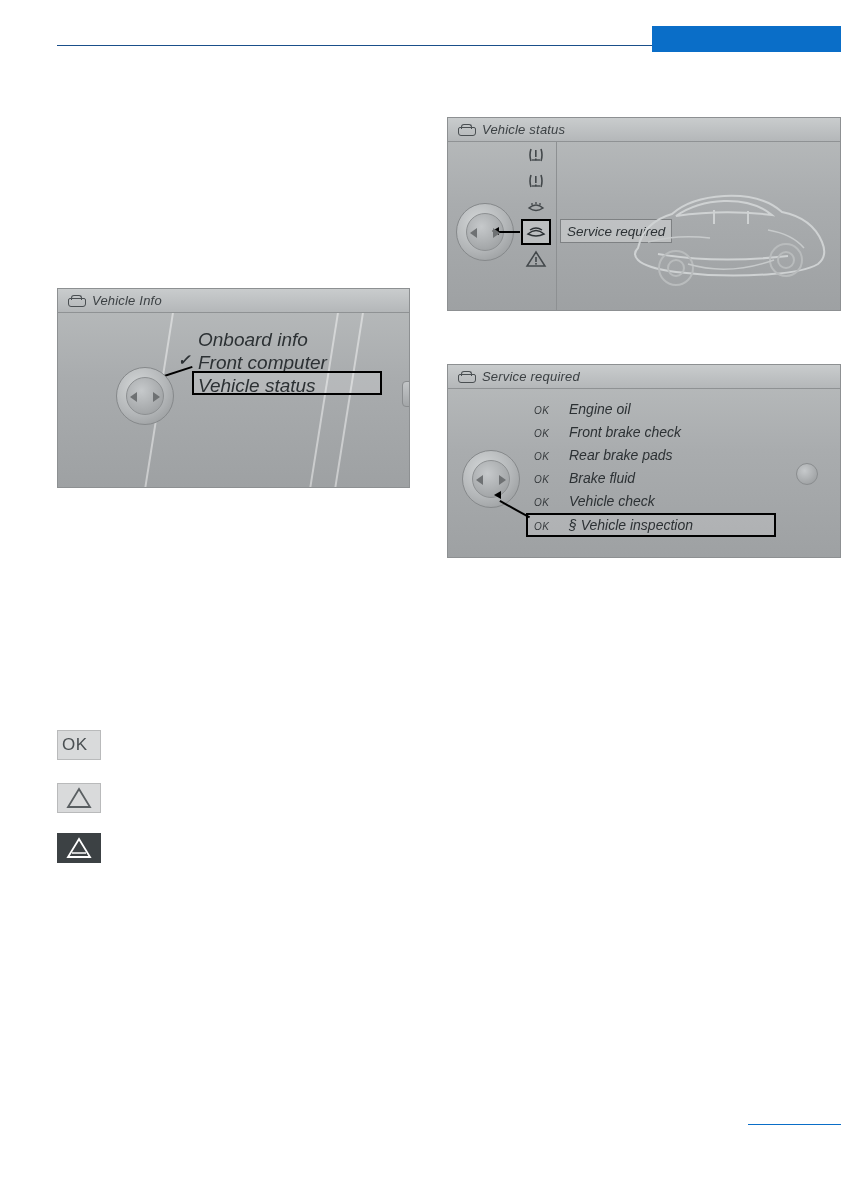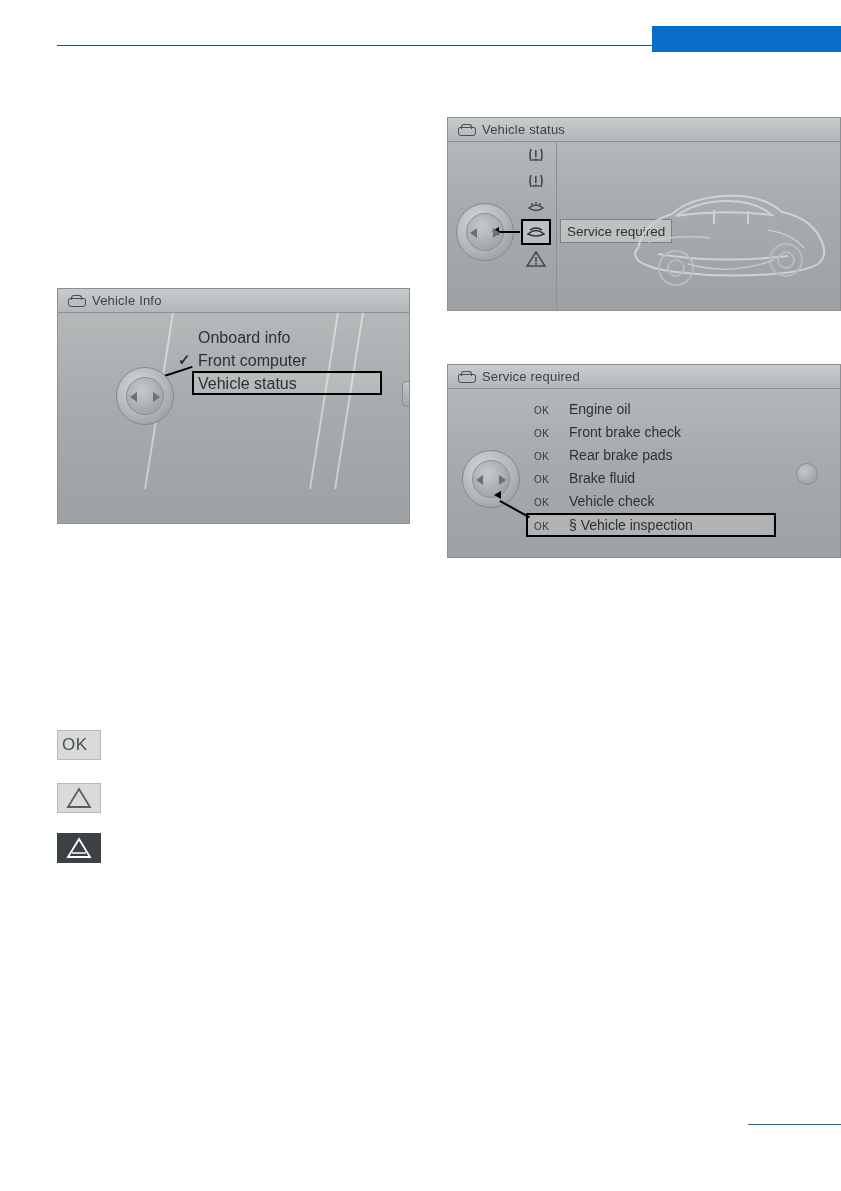--- a/index.html
+++ b/index.html
@@ -33,20 +33,21 @@
     background: #0a6ec8;
   }
 
   
   .idrive {
     position: absolute;
     background: linear-gradient(180deg, #b9bcbd 0%, #a9acae 45%, #9ea1a3 100%);
     border: 1px solid #8d9092;
     box-sizing: border-box;
     overflow: hidden;
+    font-style: italic;
   }
   .idrive .titlebar {
     position: absolute;
     left: 0; top: 0; right: 0;
     height: 24px;
     background: linear-gradient(180deg, #c9cccd 0%, #b4b7b9 100%);
     border-bottom: 1px solid #8f9294;
     box-sizing: border-box;
   }
   .idrive .title-text {
@@ -79,21 +80,21 @@
     width: 11px; height: 5px;
     border: 1.5px solid #4a4f52;
     border-bottom: none;
     border-radius: 3px 3px 0 0;
     box-sizing: border-box;
   }
 
   
   .menu-item {
     position: absolute;
-    font-size: 16px;
+    font-size: 19px;
     color: #2c3134;
     white-space: nowrap;
     text-align: center;
   }
   .check-mark {
     position: absolute;
     font-size: 15px;
     color: #2c3134;
     font-weight: bold;
   }
@@ -255,21 +256,21 @@
     height: 1px;
     background: #0a6ec8;
   }
 </style>
 </head>
 <body>
 
 <div class="header-rule"></div>
 <div class="header-tab"></div>
 
-<div class="idrive" style="left:57px; top:288px; width:353px; height:236px;">
+<div class="idrive" style="left:57px; top:288px; width:353px; height:200px;">
 
   <div class="titlebar"></div>
   <div class="title-icon">
     <div class="ti-roof"></div>
       <div class="ti-body"></div>
   </div>
   <div class="title-text">Vehicle Info</div>
 
   <div class="swoosh" style="left:100px; top:24px; width:2px; height:176px; transform:skewX(-9deg);"></div>
   <div class="swoosh" style="left:265px; top:24px; width:2px; height:176px; transform:skewX(-9deg);"></div>

